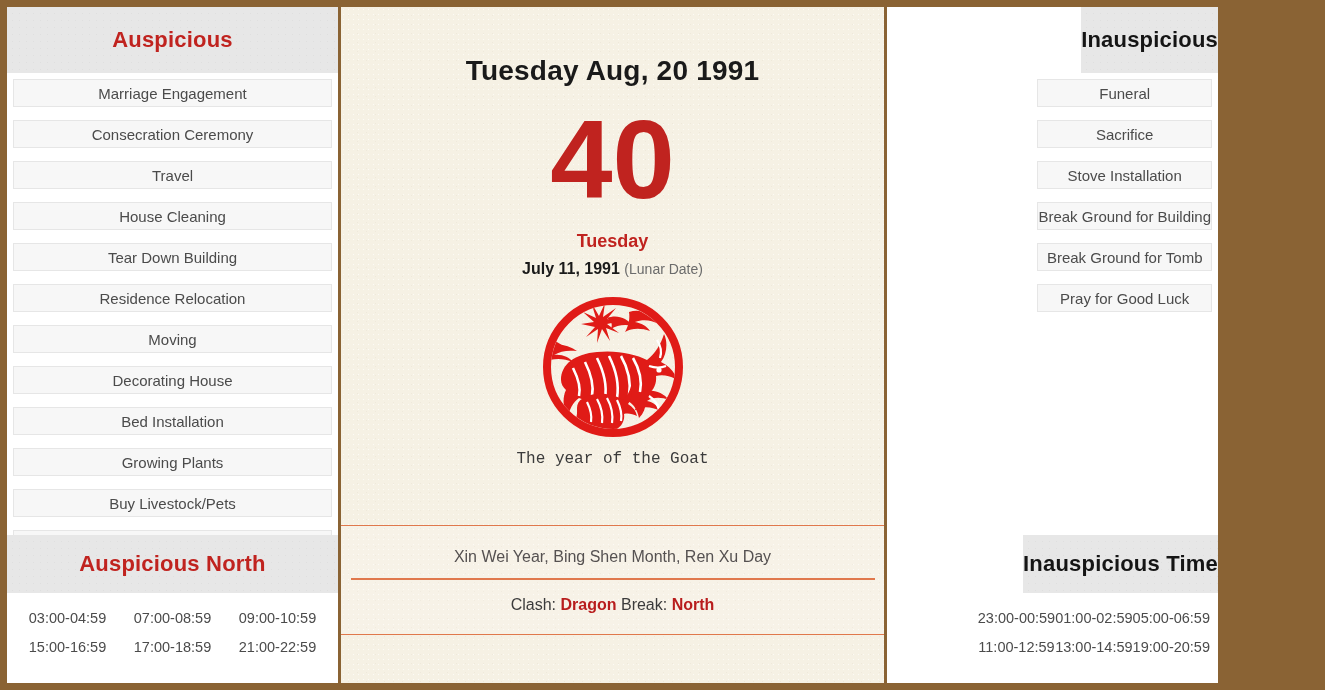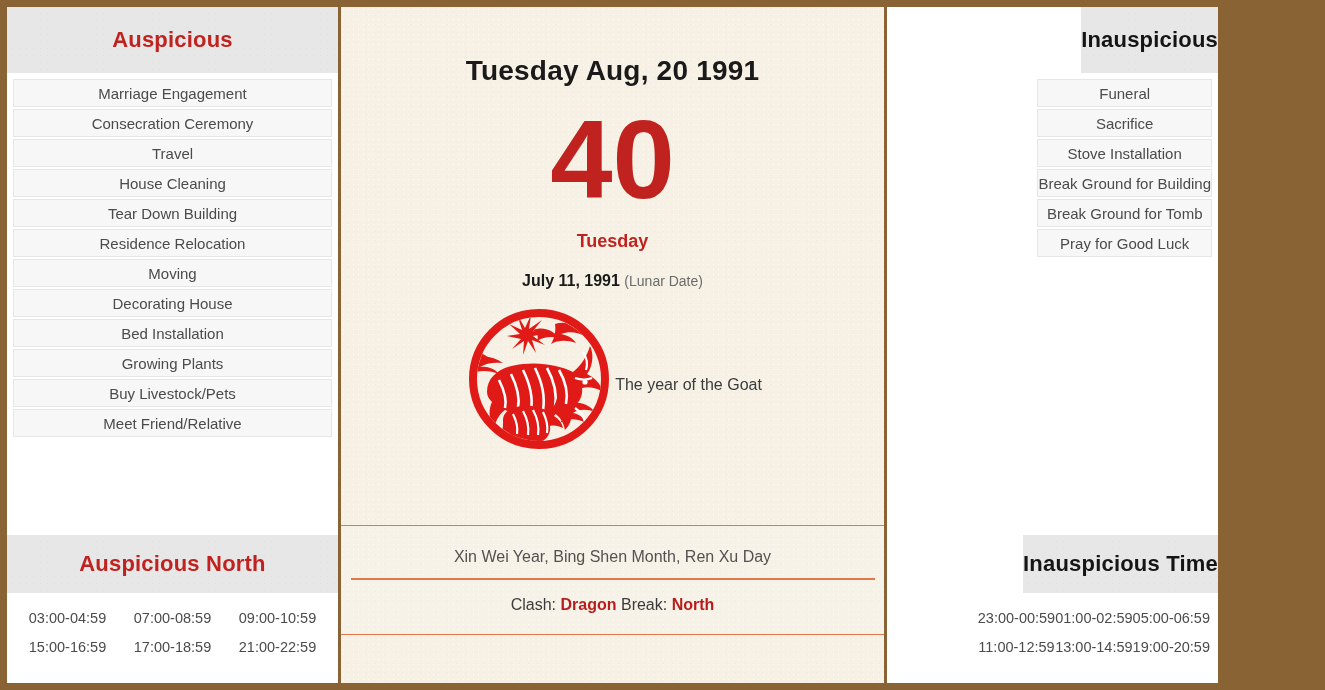--- a/index.html
+++ b/index.html
@@ -66,21 +66,21 @@
   .panel-list {
     flex: 1 1 auto;
     padding: 6px 6px 0 6px;
     background: #ffffff;
     overflow: hidden;
   }
 
   .list-item {
     height: 28px;
     line-height: 28px;
-    margin-bottom: 2px;
+    margin-bottom: 13px;
     text-align: center;
     font-size: 15px;
     color: #4b4b4b;
     background: #f7f7f7;
     border: 1px solid #e6e6e6;
   }
 
   .time-head {
     height: 58px;
     flex: 0 0 58px;
@@ -147,37 +147,38 @@
   }
 
   .weekday {
     margin-top: 16px;
     font-size: 18px;
     font-weight: bold;
     color: #c0231f;
   }
 
   .lunar-line {
-    margin-top: 20px;
+    margin-top: 8px;
     font-size: 16px;
     color: #1a1a1a;
     font-weight: bold;
     white-space: nowrap;
   }
   .lunar-line .lunar-tag {
     font-size: 14px;
     font-weight: normal;
     color: #6b6b6b;
   }
 
   .zodiac-wrap {
     margin-top: 18px;
     display: flex;
-    flex-direction: row;
+    flex-direction: column;
     align-items: center;
+    font-family: Liberation Mono, monospace;
   }
   .zodiac-img { display: block; }
 
   .zodiac-caption {
     margin-top: 8px;
     font-size: 16px;
     color: #3b3b3b;
   }
 
   .info-box {

